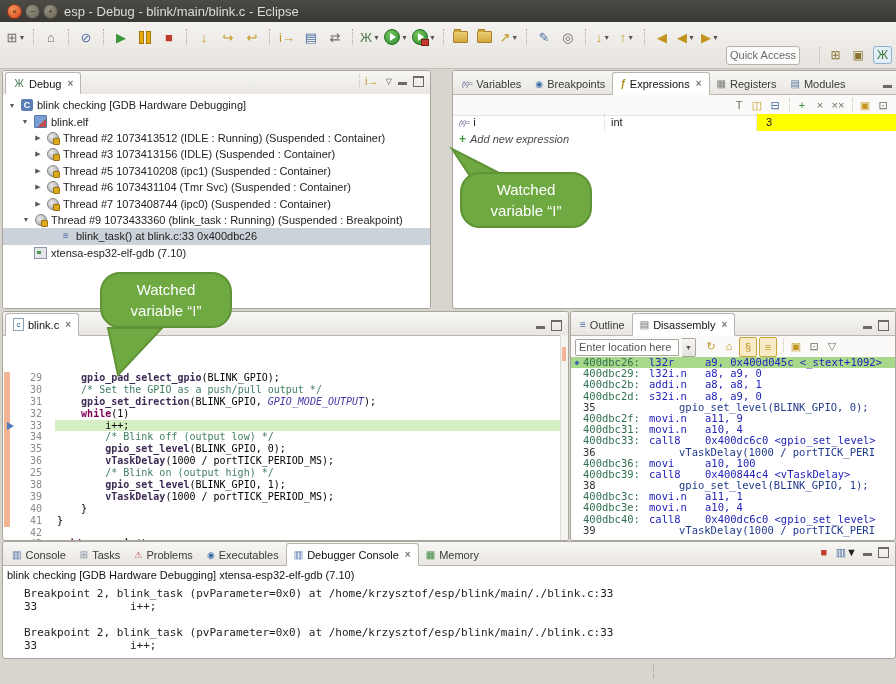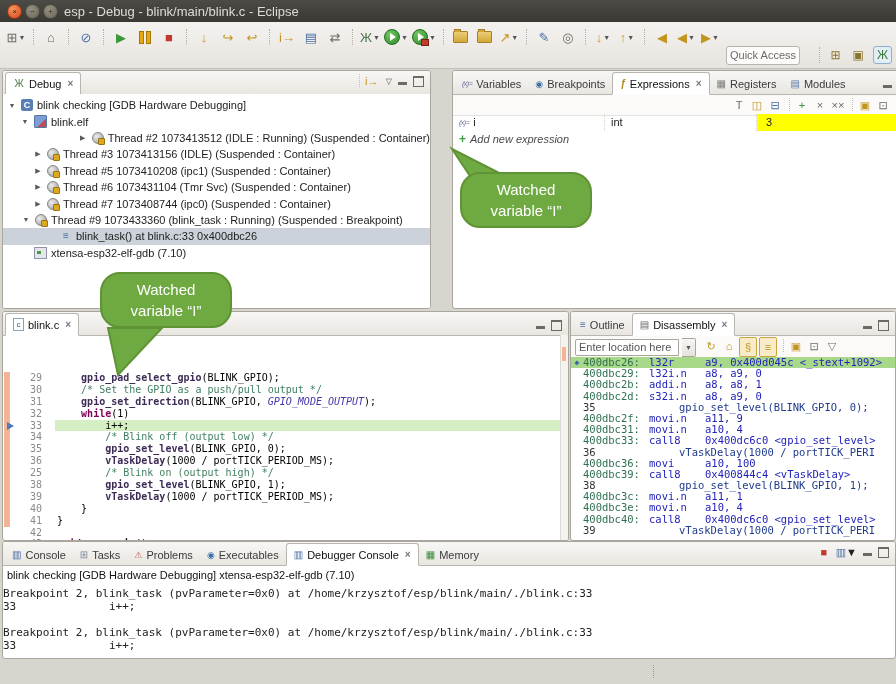--- a/index.html
+++ b/index.html
@@ -127,21 +127,21 @@
   .drow{display:flex;height:11.2px;line-height:11.2px;white-space:pre;}
   .drow.cur{background:#a8d88a;}
   .dmk{width:12px;flex:none;color:#3a66b0;font-size:8px;line-height:11px;text-align:center;}
   .da{display:inline-block;width:66px;color:#2f7050;flex:none;}
   .dm{display:inline-block;width:56px;color:#2222bb;flex:none;}
   .do{color:#2222bb;}
   .dsn{display:inline-block;width:66px;color:#333;flex:none;}
   .dst{color:#203a8c;padding-left:30px;}
   
   .condesc{height:16px;line-height:16px;padding:1px 4px;color:#111;background:#fff;}
-  .conout{position:absolute;left:0;right:0;top:43px;bottom:0;margin:0;padding:2px 0;
+  .conout{position:absolute;left:0;right:0;top:43px;bottom:0;margin:0;padding:2px 21px;
           font-family:"DejaVu Sans Mono",monospace;font-size:11px;line-height:13px;white-space:pre;overflow:hidden;}
   
   .callout{position:absolute;background:#6fa941;border:2px solid #5f9335;border-radius:20px;color:#fff;
            font-size:15px;line-height:21px;text-align:center;padding:5px 8px;z-index:50;}
   .ctail{position:absolute;z-index:49;}
   
   .statusbar{position:absolute;left:0;right:0;top:659px;height:25px;background:#d8d5cf;}
   .statusbar .sdiv{position:absolute;left:653px;top:6px;height:13px;border-left:1px dotted #9b988f;}
 </style>
 </head>
@@ -291,21 +291,21 @@
         <div class="trow" style="padding-left: 4px;">
           <span class="tw">▼</span>
           <span class="ti ti-capp">C</span>
           <span>blink checking [GDB Hardware Debugging]</span>
         </div>
         <div class="trow" style="padding-left: 17px;">
           <span class="tw">▼</span>
           <span class="ti ti-elf"></span>
           <span>blink.elf</span>
         </div>
-        <div class="trow" style="padding-left: 30px; justify-content: flex-end;">
+        <div class="trow" style="padding-left: 30px;">
           <span class="tw">▶</span>
           <span class="ti ti-thread"></span>
           <span>Thread #2 1073413512 (IDLE : Running) (Suspended : Container)</span>
         </div>
         <div class="trow" style="padding-left: 30px;">
           <span class="tw">▶</span>
           <span class="ti ti-thread"></span>
           <span>Thread #3 1073413156 (IDLE) (Suspended : Container)</span>
         </div>
         <div class="trow" style="padding-left: 30px;">

